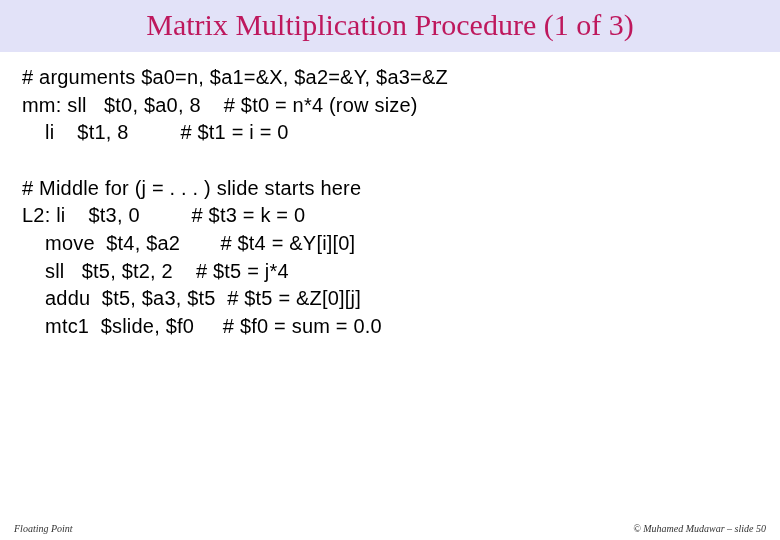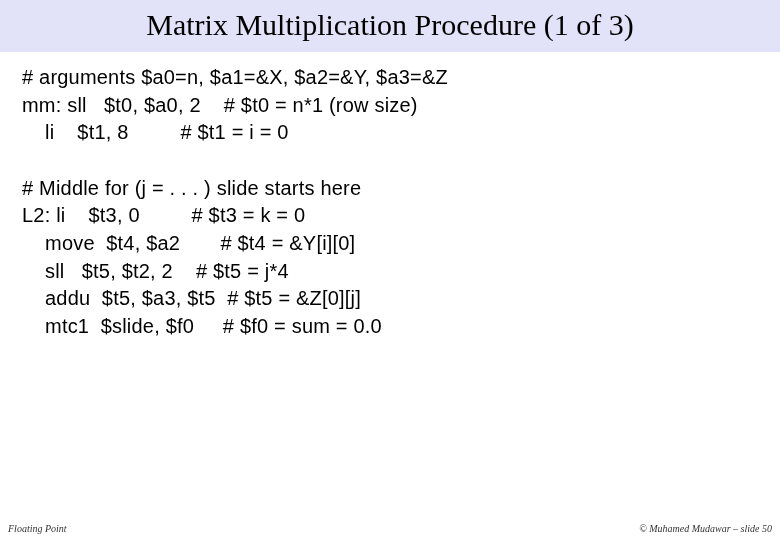--- a/index.html
+++ b/index.html
@@ -14,21 +14,21 @@
   .title-bar {
     width: 100%;
     background: #e2e2f8;
     padding: 8px 0 10px 0;
     text-align: center;
   }
   .title-bar h1 {
     font-family: "Comic Sans MS", "Comic Sans", cursive;
     font-size: 30px;
     font-weight: normal;
-    color: #000000;
+    color: #be185d;
   }
   .content {
     padding: 12px 22px 0 22px;
   }
   .code-block {
     font-family: Verdana, Geneva, sans-serif;
     font-size: 20px;
     line-height: 1.38;
     color: #000;
     white-space: pre;
@@ -38,42 +38,42 @@
     height: 14px;
   }
   .footer {
     position: absolute;
     bottom: 6px;
     left: 0;
     width: 100%;
     display: flex;
     justify-content: space-between;
     align-items: center;
-    padding: 0 8px;
+    padding: 0 14px;
     font-family: Georgia, "Times New Roman", serif;
     font-style: italic;
     font-size: 10px;
     color: #333;
   }
   .footer .center {
     position: absolute;
     left: 50%;
     transform: translateX(-50%);
   }
 </style>
 </head>
 <body>
 
 <div class="title-bar">
   <h1>Matrix Multiplication Procedure (1 of 3)</h1>
 </div>
 
 <div class="content">
   <div class="code-block"><span># arguments $a0=n, $a1=&amp;X, $a2=&amp;Y, $a3=&amp;Z</span>
-<span>mm: sll   $t0, $a0, 2    # $t0 = n*1 (row size)</span>
+<span>mm: sll   $t0, $a0, 8    # $t0 = n*4 (row size)</span>
 <span>    li    $t1, 8         # $t1 = i = 0</span></div>
   <div class="section-gap"></div>
   <div class="section-gap"></div>
   <div class="code-block"><span># Middle for (j = . . . ) slide starts here</span>
 <span>L2: li    $t3, 0         # $t3 = k = 0</span>
 <span>    move  $t4, $a2       # $t4 = &amp;Y[i][0]</span>
 <span>    sll   $t5, $t2, 2    # $t5 = j*4</span>
 <span>    addu  $t5, $a3, $t5  # $t5 = &amp;Z[0][j]</span>
 <span>    mtc1  $slide, $f0     # $f0 = sum = 0.0</span></div>
 </div>

